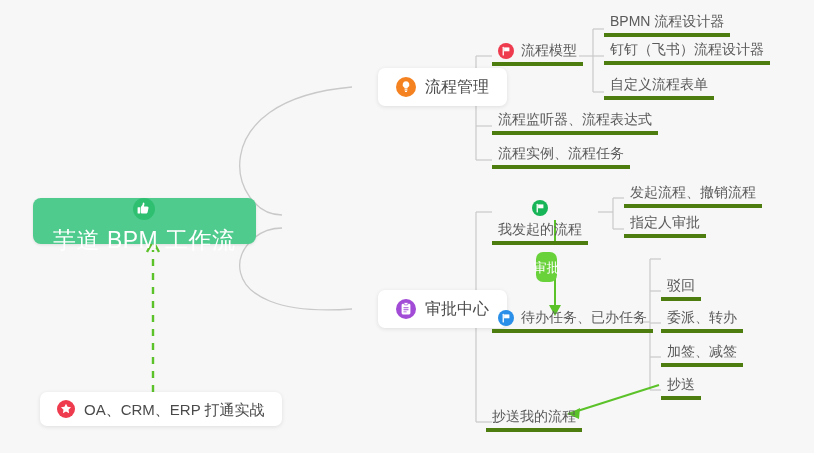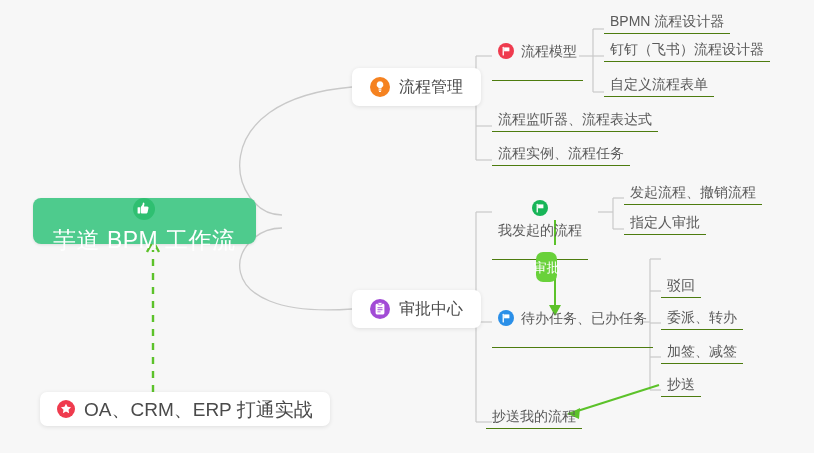--- a/index.html
+++ b/index.html
@@ -38,44 +38,44 @@
     display:flex;align-items:center;gap:9px;
     background:#ffffff;
     border-radius:7px;
     padding:0 17px;
     height:34px;
     box-sizing:border-box;
     box-shadow:0 1px 4px rgba(0,0,0,0.10);
   }
   .card-label{
     color:#4a4a4a;
-    font-size:19px;
+    font-size:15px;
     white-space:nowrap;
     line-height:1;
   }
-  .card-node.big{height:38px;padding:0 18px;}
+  .card-node.big{height:38px;padding:0 18px;margin-left:26px;}
   .card-node.big .card-label{font-size:16px;}
 
   
   .u-node{
     position:absolute;
     display:flex;align-items:flex-end;gap:7px;
-    border-bottom:1px solid #4d7c0f;
+    border-bottom:4px solid #4d7c0f;
     padding:0 6px 4px 6px;
     box-sizing:border-box;
     white-space:nowrap;
     text-align:center;
   }
   .u-label{
     color:#5a5a5a;
     font-size:14px;
     line-height:15px;
     white-space:nowrap;
   }
-  .u-node.icon-node{align-items:center;padding-bottom:21px;}
+  .u-node.icon-node{align-items:center;padding-bottom:3px;font-family:Liberation Mono, monospace;}
 
   
   .tag-node{
     position:absolute;
     display:flex;align-items:center;justify-content:center;
     background:#69d13a;
     border-radius:7px;
     width:21px;height:30px;
     box-sizing:border-box;
   }

